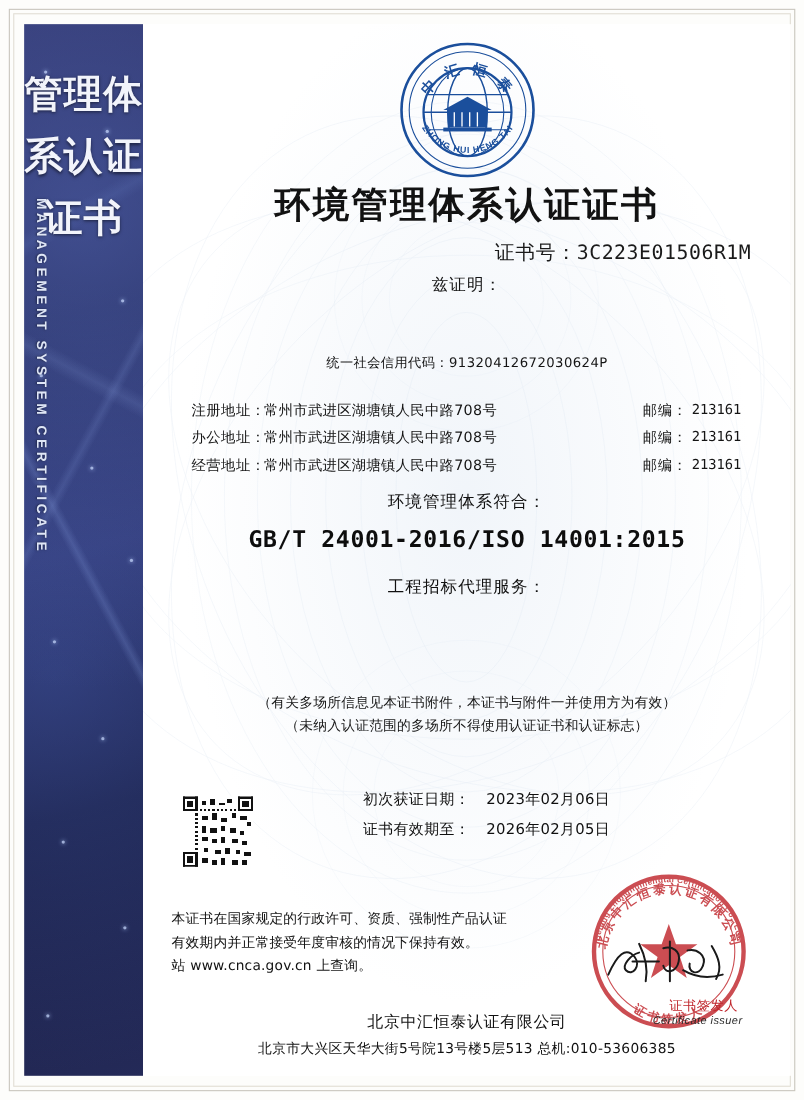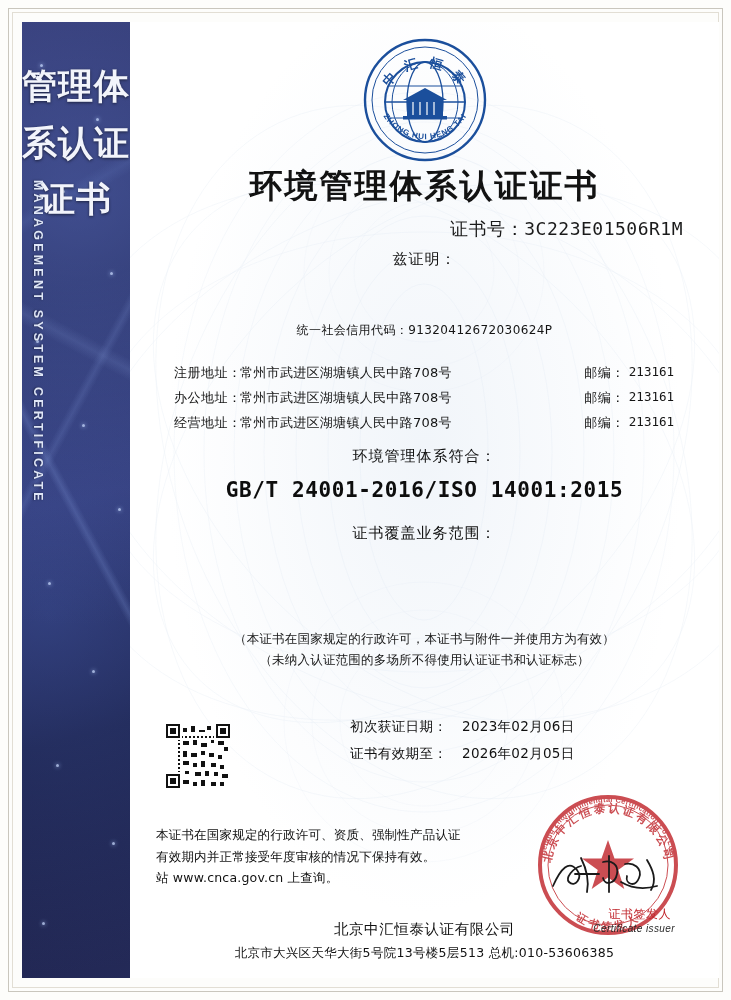--- a/index.html
+++ b/index.html
@@ -261,21 +261,20 @@
     letter-spacing: 0.2px;
   }
   
   .dates {
     position: absolute;
     top: 696px;
     left: 200px;
     font-family: "DejaVu Sans", "Liberation Sans", sans-serif;
     font-size: 13.5px;
     color: #101010;
-    margin-left: 20px;
   }
   .date-row { display: flex; align-items: baseline; margin-bottom: 9px; white-space: nowrap; }
   .date-label { width: 112px; flex: none; letter-spacing: 0.4px; }
   .date-value { letter-spacing: 0.3px; font-family: "DejaVu Sans", "Liberation Sans", sans-serif; }
   
   .qr {
     position: absolute;
     left: 36px;
     top: 702px;
     width: 64px;
@@ -460,23 +459,23 @@
         <span class="addr-label">经营地址：</span>
         <span class="addr-value">常州市武进区湖塘镇人民中路708号</span>
         <span class="addr-zip-label">邮编：</span>
         <span class="addr-zip">213161</span>
       </div>
     </div>
 
     <div class="conform-label">环境管理体系符合：</div>
     <div class="standard">GB/T 24001-2016/ISO 14001:2015</div>
 
-    <div class="scope-label">证书覆盖业务范围：</div>
+    <div class="scope-label">工程招标代理服务：</div>
     <div class="scope-note">
-      <div>（本证书在国家规定的行政许可，本证书与附件一并使用方为有效）</div>
+      <div>（有关多场所信息见本证书附件，本证书与附件一并使用方为有效）</div>
       <div>（未纳入认证范围的多场所不得使用认证证书和认证标志）</div>
     </div>
 
     <svg class="qr" viewBox="0 0 33 33" shape-rendering="crispEdges">
       <rect width="33" height="33" fill="#ffffff"></rect>
       <g fill="#111111">
 
         <rect x="0" y="0" width="7" height="1"></rect>
           <rect x="0" y="6" width="7" height="1"></rect>
         <rect x="0" y="0" width="1" height="7"></rect>

